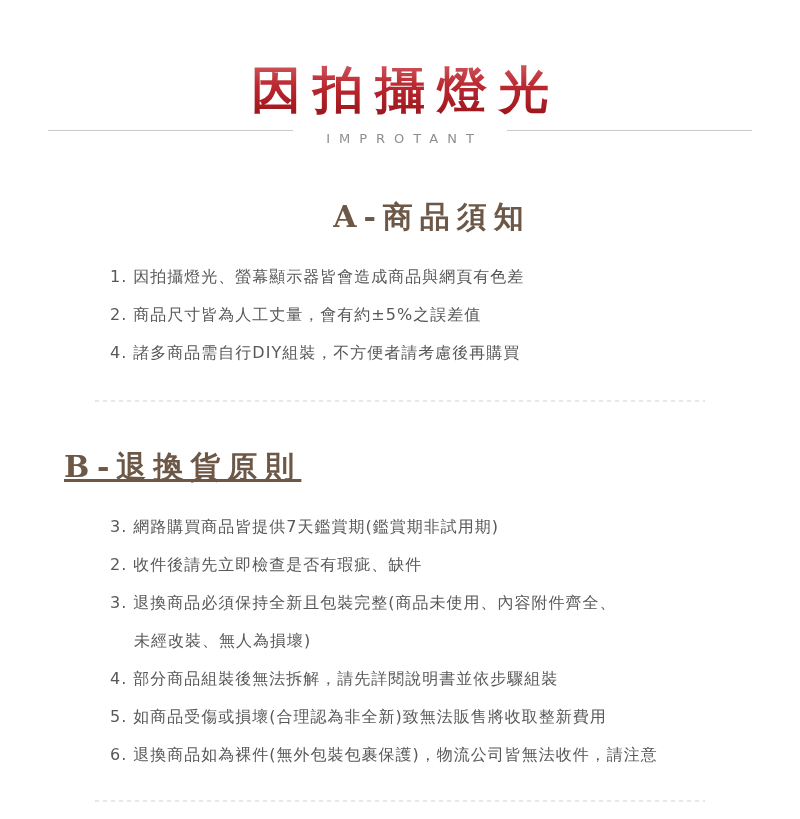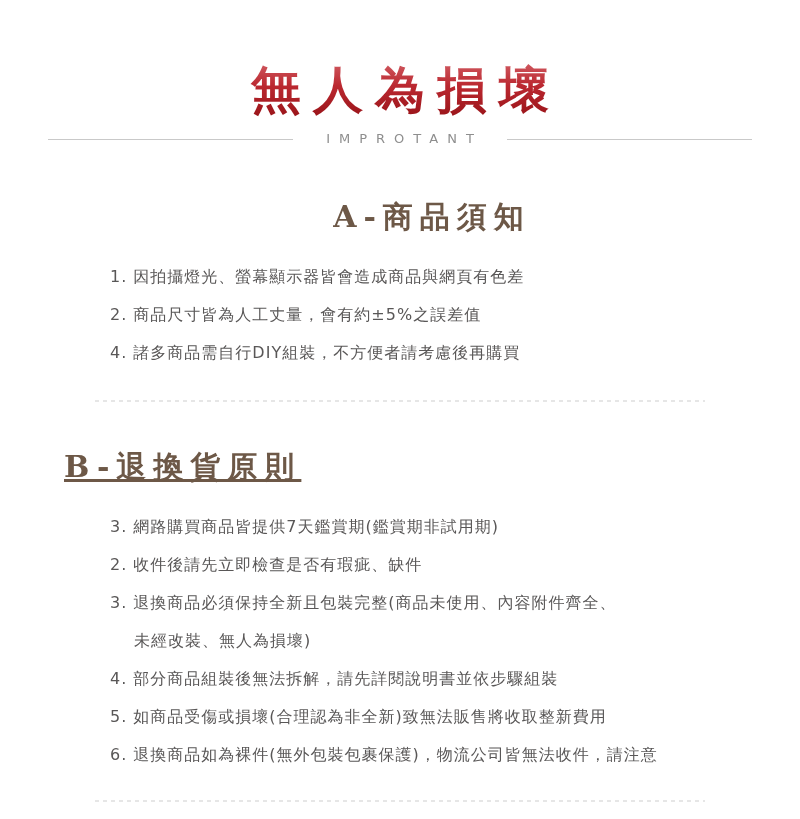--- a/index.html
+++ b/index.html
@@ -28,21 +28,21 @@
       background:linear-gradient(180deg,#d05a61 0%,#bb2830 42%,#991419 100%);
       -webkit-background-clip:text;
       background-clip:text;
       -webkit-text-fill-color:transparent;
     }
   }
   .subtitle-row{
     margin-top:12px;
     height:18px;
     display:flex;
-    align-items:center;
+    align-items:flex-start;
     justify-content:center;
     column-gap:24px;
   }
   .subtitle-row .rule{
     width:245px;height:0;
     border-top:1px solid #c9c9c9;
   }
   .subtitle{
     font-size:13px;
     line-height:18px;
@@ -84,21 +84,21 @@
     background:repeating-linear-gradient(90deg,#e6e6e6 0 4px,transparent 4px 8px);
   }
   .dashed-divider.bottom{margin-top:26px;}
 </style>
 </head>
 <body>
 
 <div class="page">
 
   <header>
-    <h1 class="title">無人為損壞</h1>
+    <h1 class="title">因拍攝燈光</h1>
     <div class="subtitle-row">
       <span class="rule"></span>
       <span class="subtitle">IMPROTANT</span>
       <span class="rule"></span>
     </div>
   </header>
 
   <section class="section-a">
     <h2 class="section-heading">A-商品須知</h2>
     <div class="items">

